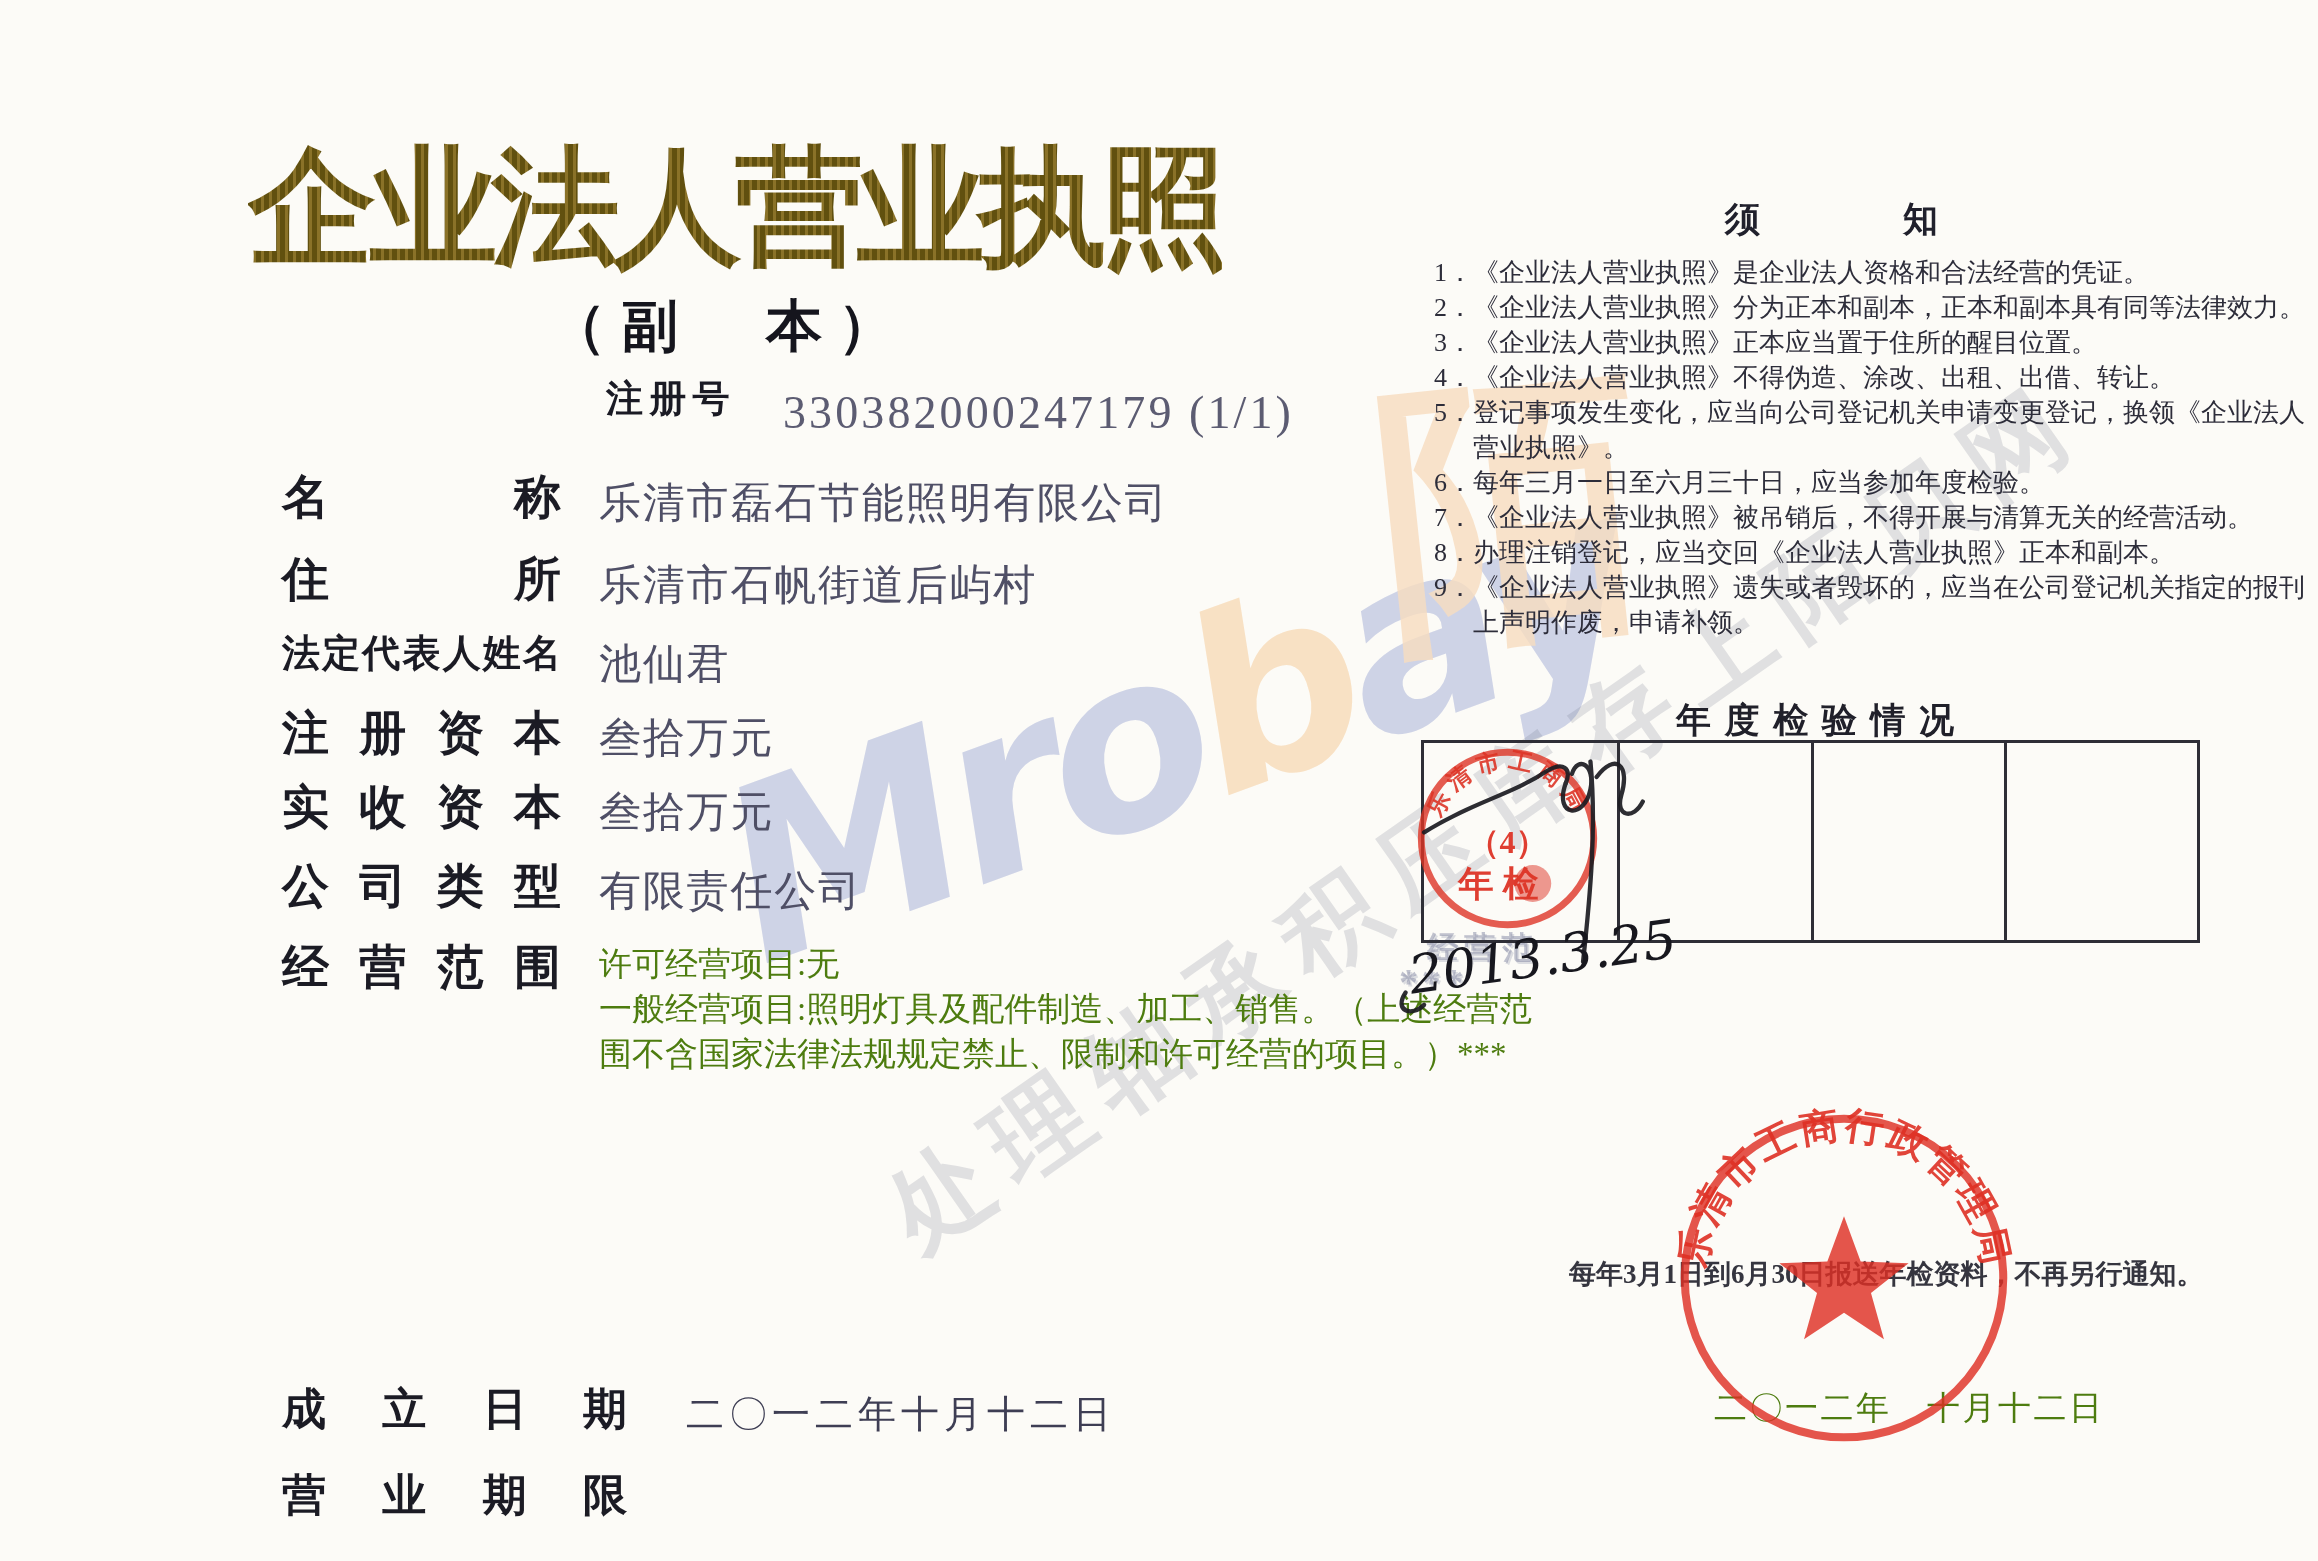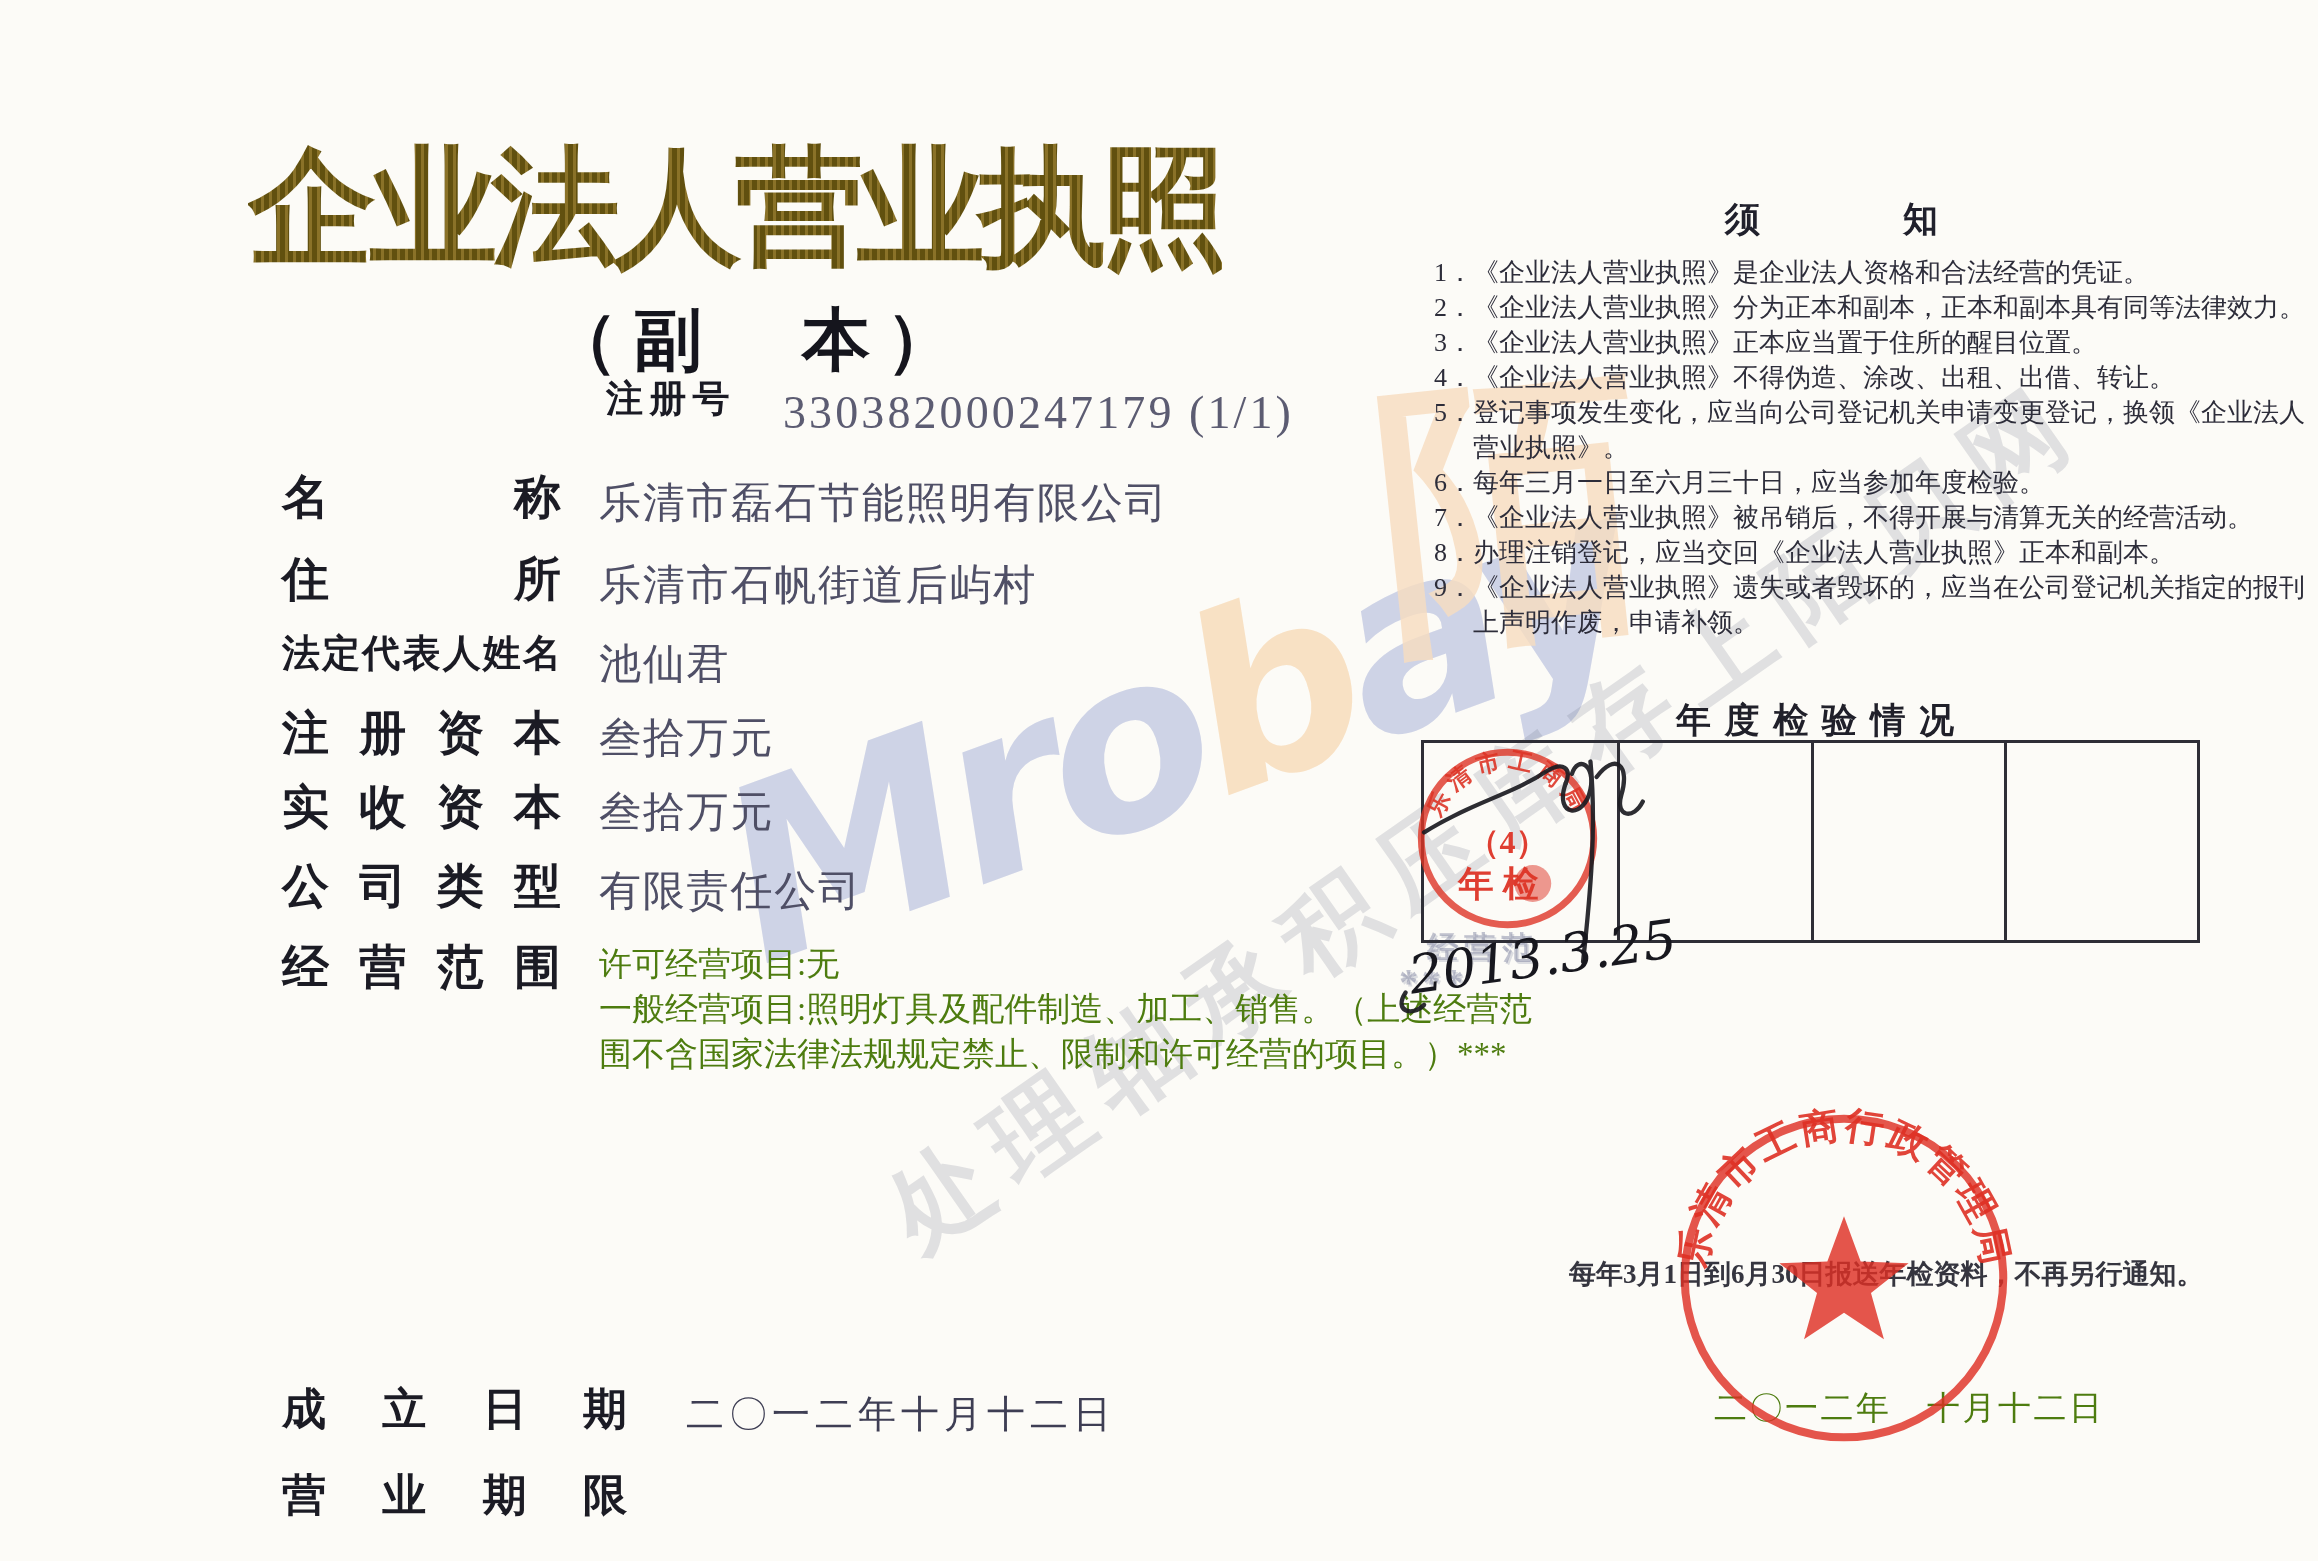--- a/index.html
+++ b/index.html
@@ -43,22 +43,22 @@
     font-size:128px;font-weight:bold;letter-spacing:-6.2px;
     white-space:nowrap;color:#6d5916;
   }
   @supports (-webkit-background-clip:text){
     .doc-title{
       background:repeating-linear-gradient(90deg,#61500f 0 5.5px,#8a7228 5.5px 8px);
       -webkit-background-clip:text;background-clip:text;color:transparent;
     }
   }
   .doc-subtitle{
-    position:absolute;left:550px;top:295px;z-index:3;
-    font-size:68px;font-weight:bold;letter-spacing:16px;color:#15151d;white-space:nowrap;
+    position:absolute;left:550px;top:289px;z-index:3;
+    font-size:56px;font-weight:bold;letter-spacing:16px;color:#15151d;white-space:nowrap;
   }
   .reg-label{position:absolute;left:606px;top:374px;z-index:3;
     font-size:37px;font-weight:bold;letter-spacing:6.2px;color:#1a1a24;}
   .reg-number{position:absolute;left:783px;top:386px;z-index:3;
     font-size:46px;letter-spacing:3.1px;color:#5c5c72;white-space:nowrap;}
   
   .field-label{
     position:absolute;left:282px;width:279px;z-index:3;
     display:flex;justify-content:space-between;
     font-size:47px;font-weight:bold;color:#1b1b24;

